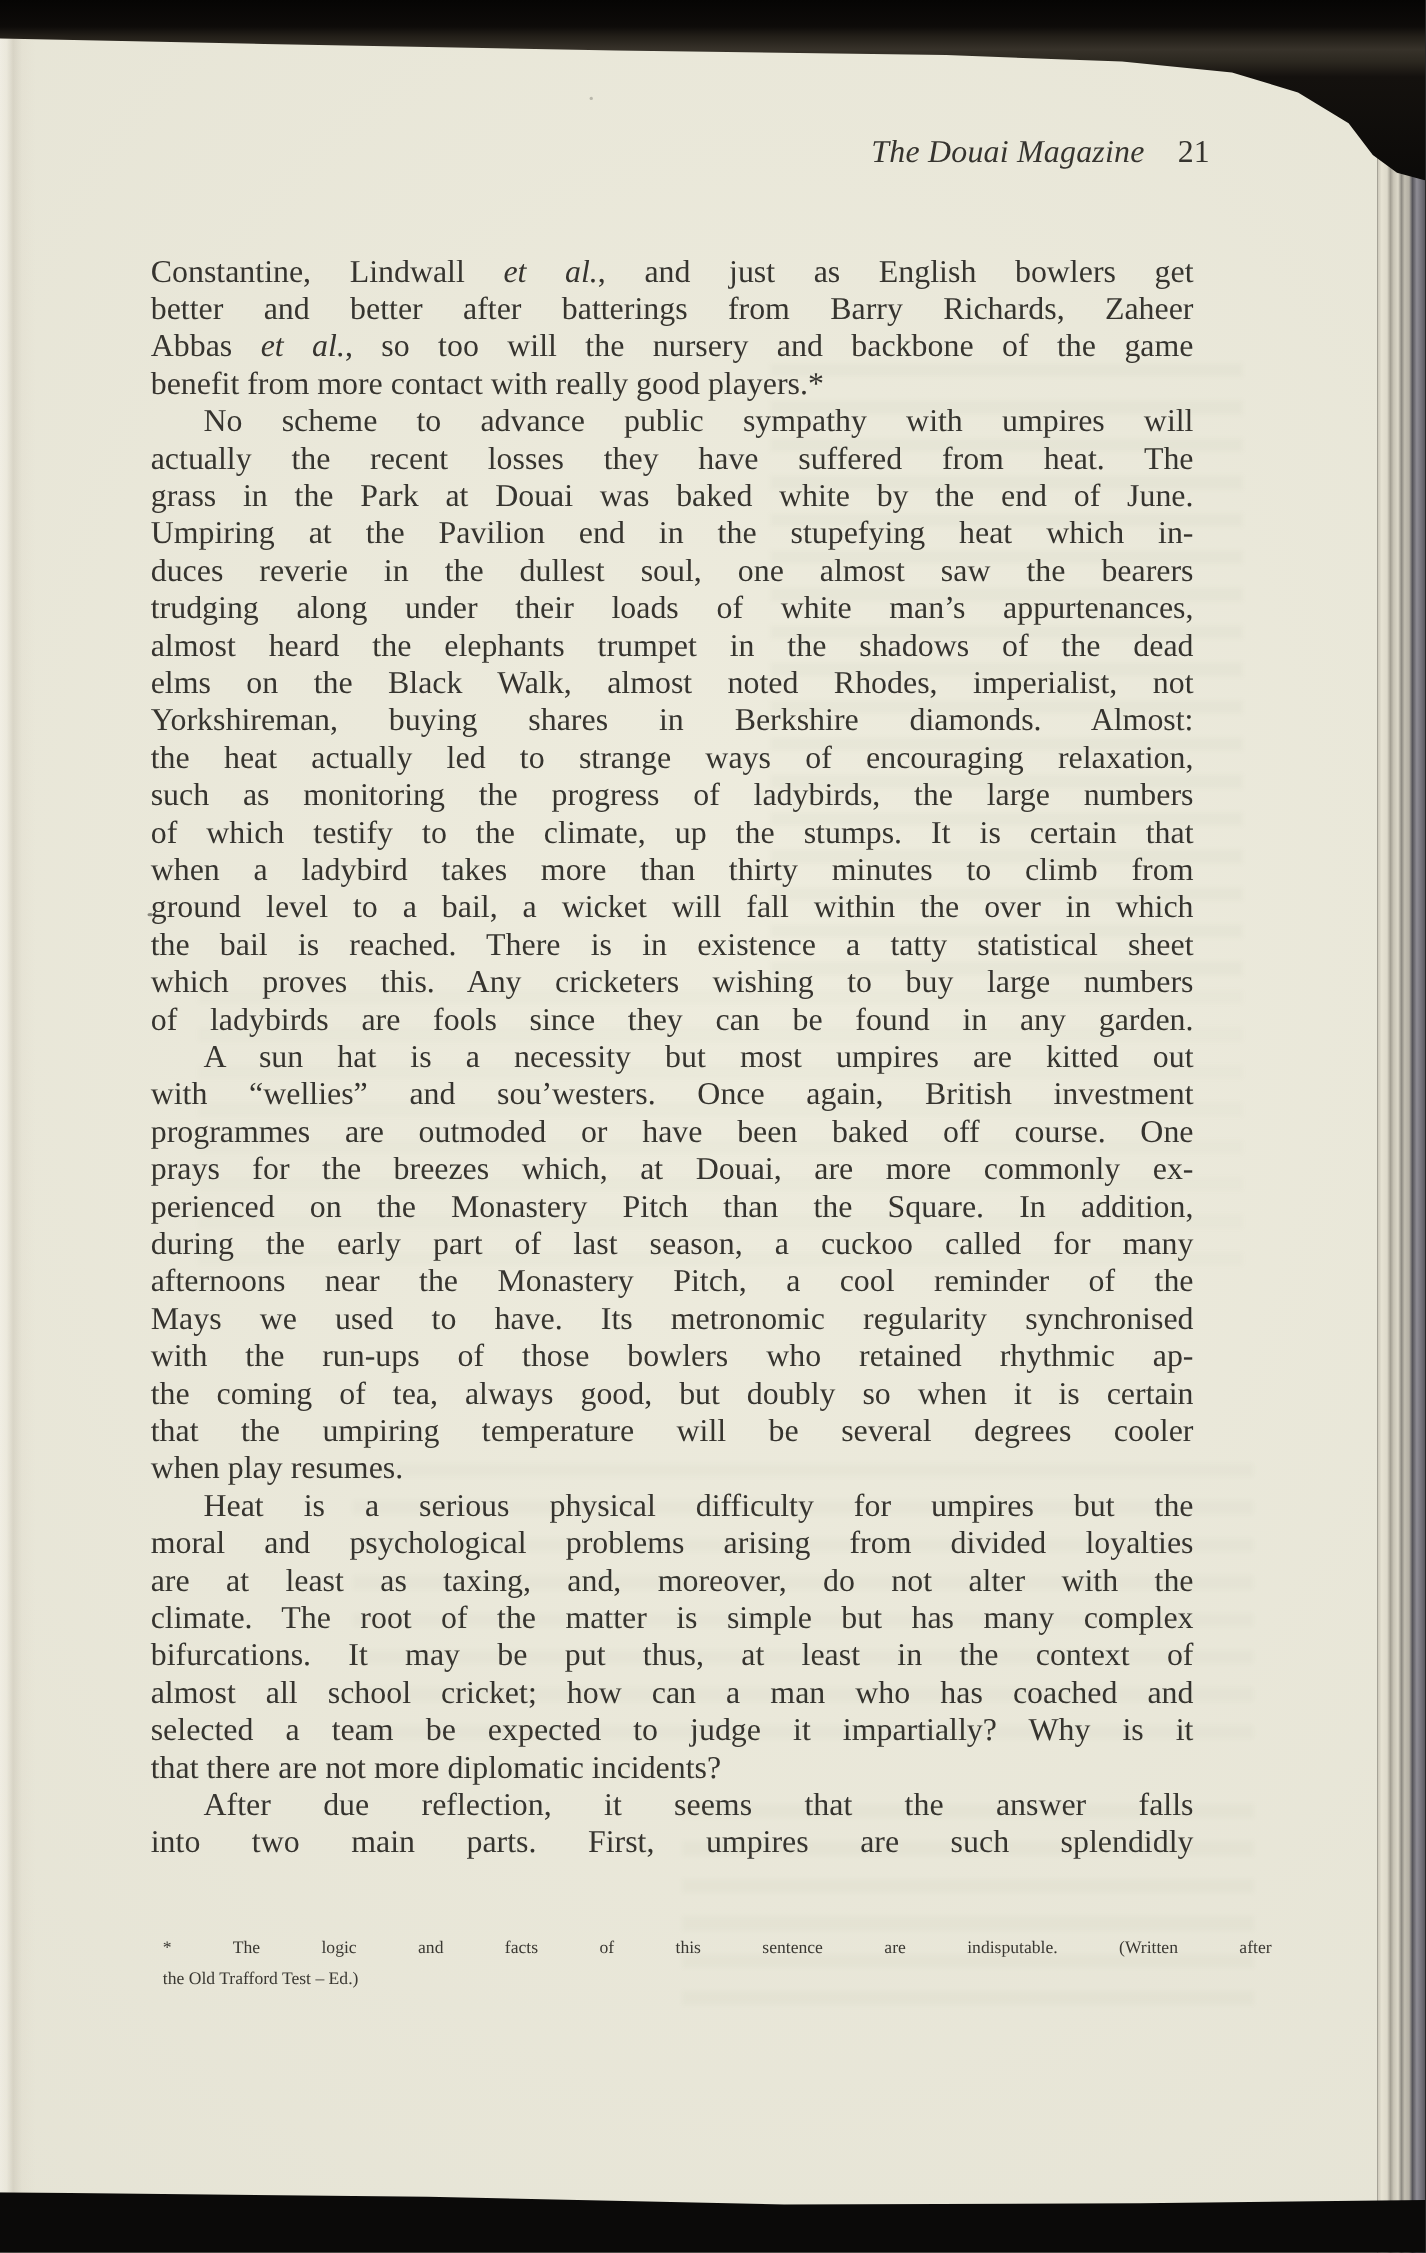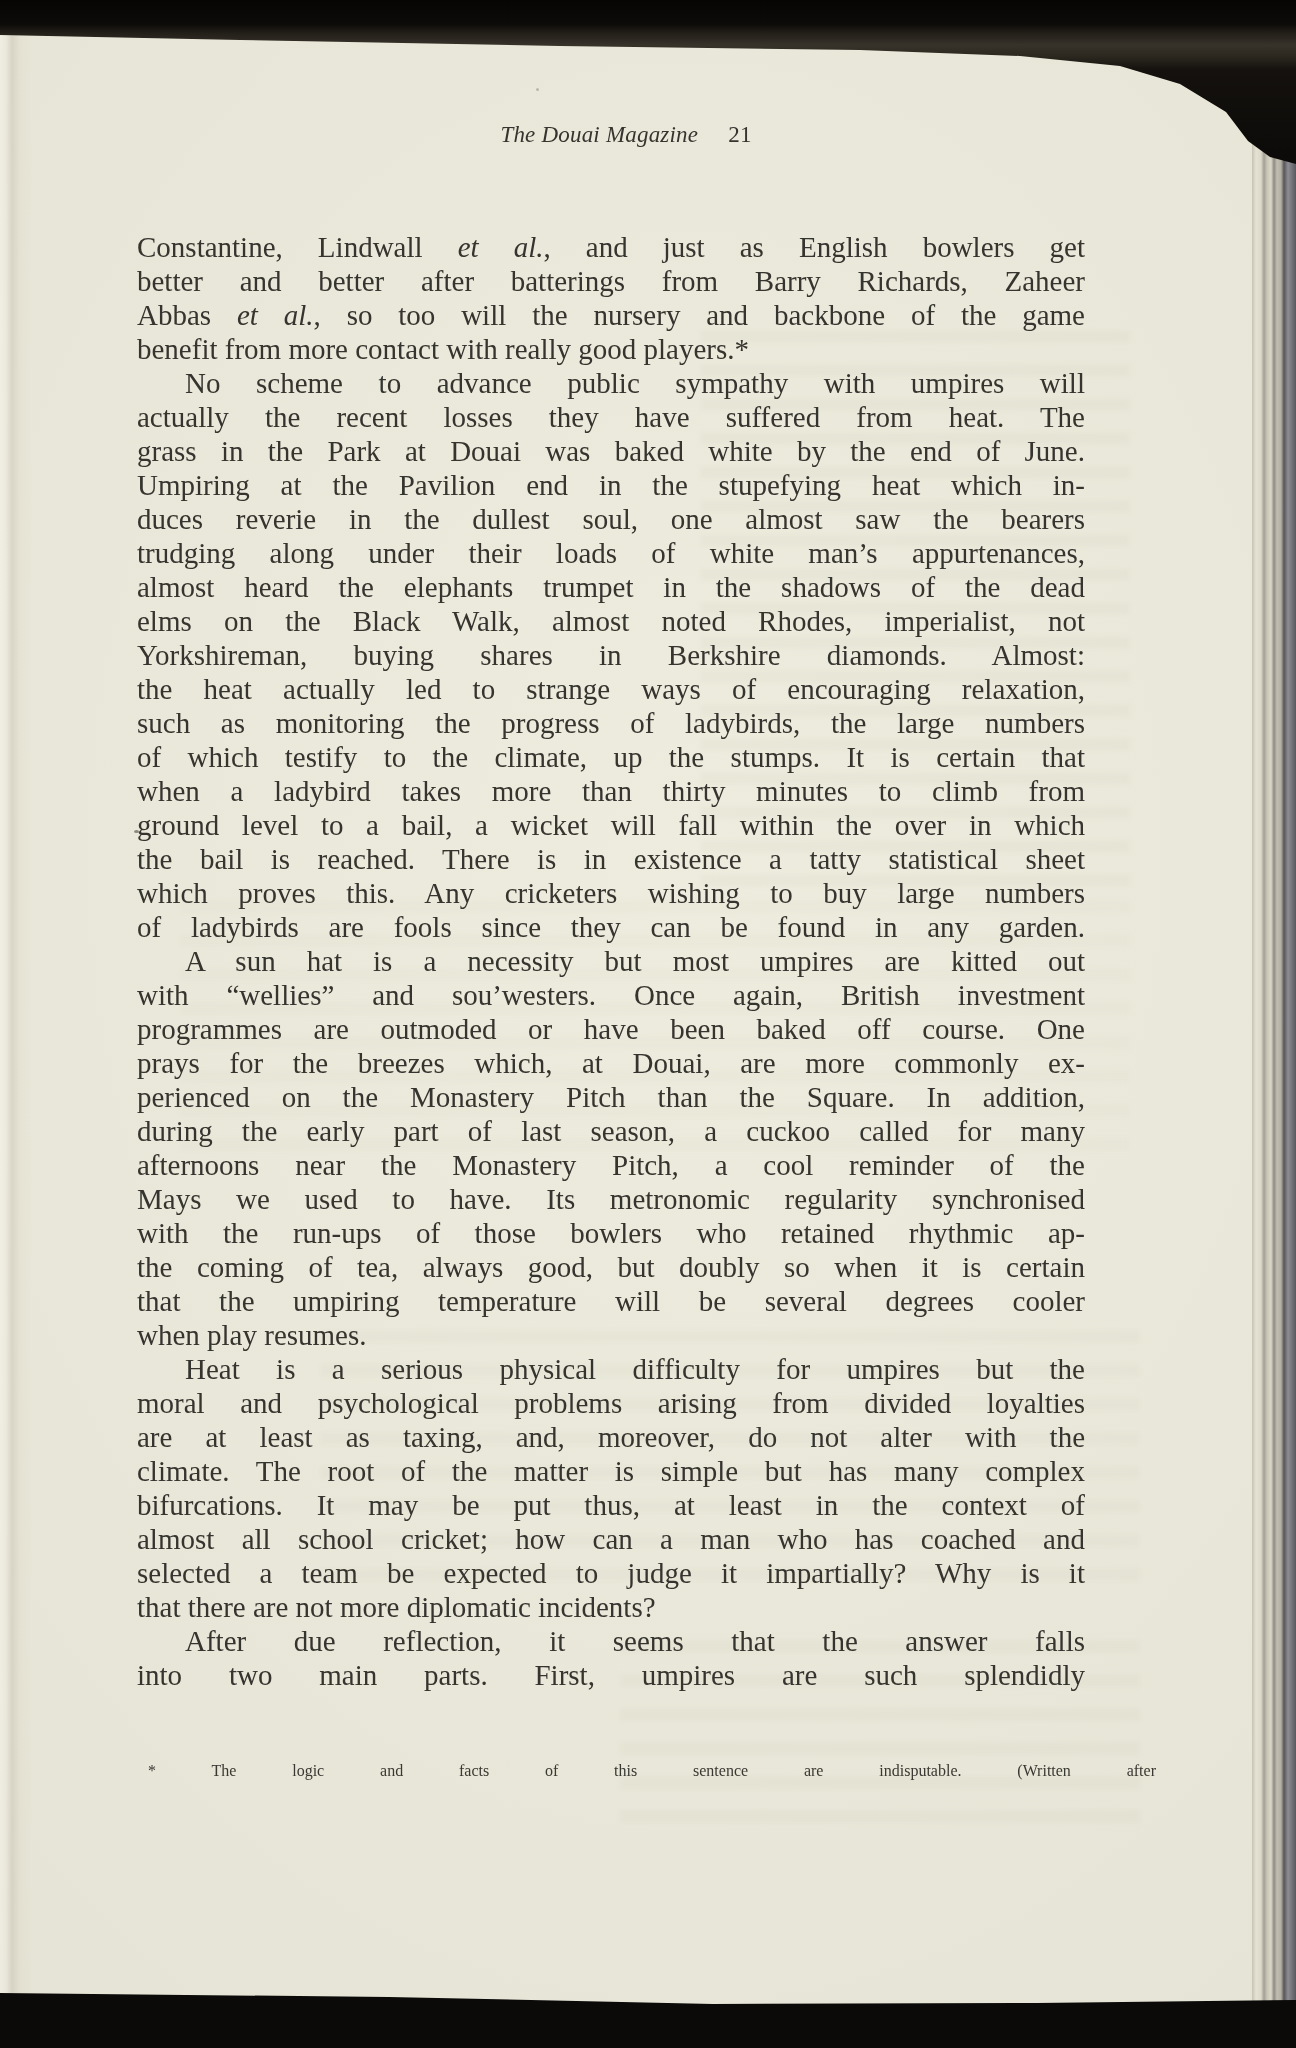--- a/index.html
+++ b/index.html
@@ -20,22 +20,22 @@
       background:linear-gradient(90deg,
         #c6c2b4 0px,#e6e2d3 4px,#ddd9ca 9px,#a39f93 12px,#c9c5b7 15px,#dcd8c9 19px,
         #8d8a82 22px,#c2beb1 25px,#b3afa4 29px,#56555a 32px,#8f8d94 36px,#75737a 40px,#5a585f 44px);}
   .band-top{position:absolute;left:0;top:0;width:1296px;height:170px;
       background:linear-gradient(180deg,#060504 0px,#0d0b09 24px,#221e18 33px,#37322a 45px,#2c2820 56px,#14110e 70px,#0b0a08 100%);
       clip-path:polygon(0 0,1296px 0,1296px 164px,1270px 157px,1248px 141px,1226px 112px,1180px 84px,1120px 66px,1020px 56px,860px 50px,560px 46px,240px 40px,0 35px);}
   .band-bottom{position:absolute;left:0;top:1976px;width:1296px;height:72px;background:#0b0a09;
       clip-path:polygon(0 17px,30% 21px,55% 28px,80% 27px,100% 24px,100% 72px,0 72px);}
   .speck{position:absolute;width:5px;height:3px;border-radius:50%;background:rgba(60,58,52,0.55);}
   
-  .running-header{position:absolute;left:152px;top:122px;width:948px;text-align:center;
-      font-size:23px;color:#36342f;letter-spacing:0.2px;}
+  .running-header{position:absolute;left:152px;top:122px;width:948px;text-align:right;
+      font-size:29px;color:#36342f;letter-spacing:0.2px;}
   .running-header .title{font-style:italic;}
   .running-header .pagenum{font-style:normal;margin-left:30px;}
   .article{position:absolute;left:137px;top:230px;width:948px;
       font-size:29px;line-height:34px;color:#36342f;}
   .line{text-align:justify;text-align-last:justify;white-space:normal;}
   .line.flush{text-align-last:left;}
   .line.indent{text-indent:48px;}
   .footnote{position:absolute;left:148px;top:1756px;width:1008px;
       font-size:16px;line-height:29px;color:#3a3832;}
   i{font-style:italic;}
@@ -96,20 +96,21 @@
         <div class="line">bifurcations. It may be put thus, at least in the context of</div>
         <div class="line">almost all school cricket; how can a man who has coached and</div>
         <div class="line">selected a team be expected to judge it impartially? Why is it</div>
         <div class="line flush">that there are not more diplomatic incidents?</div>
         <div class="line indent">After due reflection, it seems that the answer falls</div>
         <div class="line">into two main parts. First, umpires are such splendidly</div>
       </div>
 
     <div class="footnote">
         <div class="line">* The logic and facts of this sentence are indisputable. (Written after</div>
+        <div class="line flush">the Old Trafford Test – Ed.)</div>
       </div>
 
     <div class="speck" style="left:134px;top:830px;"></div>
     <div class="speck" style="left:536px;top:88px;width:3px;height:3px;opacity:.5;"></div>
   </div>
 
   <div class="edge-right"></div>
   <div class="band-top"></div>
   <div class="band-bottom"></div>
 </div>

